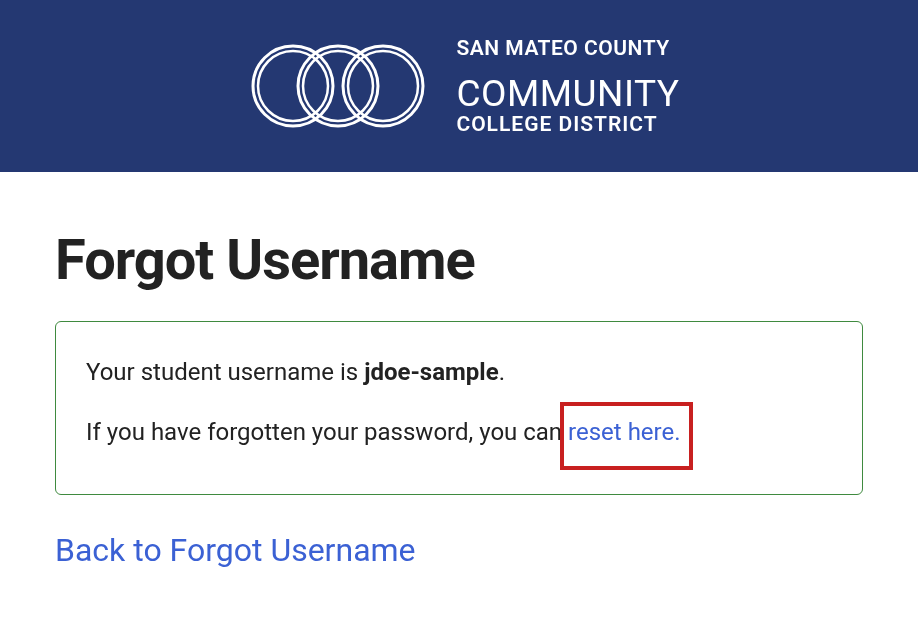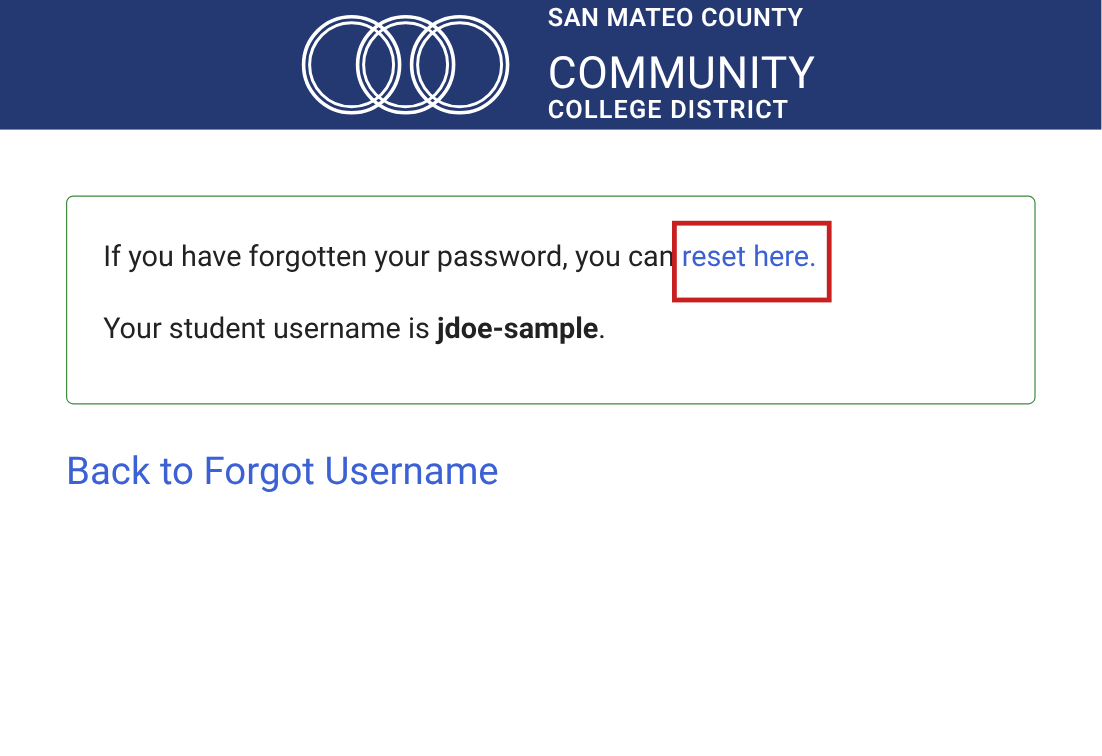--- a/index.html
+++ b/index.html
@@ -9,21 +9,21 @@
     }
     body {
       font-family: "Segoe UI", -apple-system, BlinkMacSystemFont, Roboto, "Helvetica Neue", Arial, sans-serif;
       background: #fff;
       width: 918px;
       height: 630px;
       overflow: hidden;
     }
     .header {
       background: #243872;
-      height: 108px;
+      height: 172px;
       display: flex;
       align-items: center;
       justify-content: center;
       gap: 20px;
     }
     .logo-wrap {
       display: flex;
       align-items: center;
       gap: 18px;
     }
@@ -126,24 +126,25 @@
     </div>
     <div class="header-text">
       <div class="header-line1">SAN MATEO COUNTY</div>
       <div class="header-line2">COMMUNITY</div>
       <div class="header-line3">COLLEGE DISTRICT</div>
     </div>
   </div>
 </div>
 
 <div class="content">
+  <h1 class="page-title">Forgot Username</h1>
 
   <div class="panel">
     <p class="line">
-      <span>If you have forgotten your password, you can </span><span class="reset-wrap"><a href="#" class="reset-link">reset here.</a><span class="highlight-box"></span></span>
+      <span>Your student username is </span><span class="username">jdoe-sample</span><span>.</span>
     </p>
     <p class="line">
-      <span>Your student username is </span><span class="username">jdoe-sample</span><span>.</span>
+      <span>If you have forgotten your password, you can </span><span class="reset-wrap"><a href="#" class="reset-link">reset here.</a><span class="highlight-box"></span></span>
     </p>
   </div>
 
   <a href="#" class="back-link">Back to Forgot Username</a>
 </div>
 
 </body></html>

